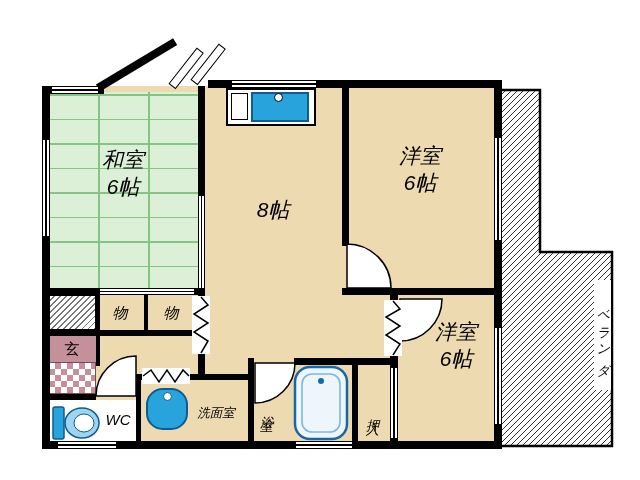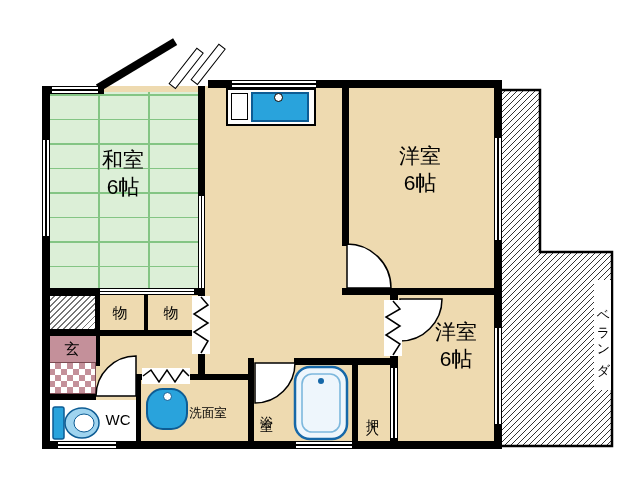--- a/index.html
+++ b/index.html
@@ -14,21 +14,21 @@
       repeating-linear-gradient(90deg, transparent 0 49px, #84c584 49px 50.5px);}
   .hatch{position:absolute;background:repeating-linear-gradient(135deg,#fff 0 3px,#777 3px 4.3px);
          border:1px solid #000;box-sizing:border-box;}
   .checker{position:absolute;background:repeating-conic-gradient(#c4909a 0 25%, #fff 0 50%);
            background-size:12px 12px;border:1px solid #7a4a52;box-sizing:border-box;}
   .genkan-solid{position:absolute;background:#c4909a;display:flex;align-items:center;justify-content:center;}
   .win-h{position:absolute;background:#fff;border-top:1.6px solid #000;border-bottom:1.6px solid #000;box-sizing:border-box;}
   .win-h::after{content:"";position:absolute;left:0;right:0;top:50%;margin-top:-0.8px;height:1.6px;background:#000;}
   .win-v{position:absolute;background:#fff;border-left:1.6px solid #000;border-right:1.6px solid #000;box-sizing:border-box;}
   .win-v::after{content:"";position:absolute;top:0;bottom:0;left:50%;margin-left:-0.8px;width:1.6px;background:#000;}
-  .label{position:absolute;color:#000;text-align:center;line-height:1.3;}
+  .label{position:absolute;color:#000;text-align:center;line-height:1.3;font-style:italic;}
   .label span{display:block;}
   .big{font-size:21px;}
   .mid{font-size:15px;}
   .small{font-size:13px;}
   .vlabel{writing-mode:vertical-rl;text-orientation:upright;letter-spacing:3px;}
   .leaf{position:absolute;width:46px;height:9px;background:#fff;border:1.6px solid #000;
         transform-origin:0 50%;box-sizing:border-box;}
   .counter{position:absolute;background:#fdfdfd;border:2px solid #000;box-sizing:border-box;}
   .sink{position:absolute;background:#29a3dc;border:2px solid #0d5c94;box-sizing:border-box;}
   .stove{position:absolute;background:#fff;border:1.5px solid #000;box-sizing:border-box;}
@@ -150,29 +150,30 @@
   </svg>
 
   <div class="leaf" style="left:172px;top:82px;transform:rotate(-52deg);"></div>
   <div class="leaf" style="left:194px;top:78px;transform:rotate(-52deg);"></div>
 
   <div class="label big" style="left:78px;top:146px;width:90px;">
     <span>和室</span>
     <span>6帖</span>
   </div>
   <div class="label big" style="left:232px;top:196px;width:82px;">
+    <span>8帖</span>
   </div>
   <div class="label big" style="left:376px;top:142px;width:88px;">
     <span>洋室</span>
     <span>6帖</span>
   </div>
   <div class="label big" style="left:418px;top:318px;width:76px;">
     <span>洋室</span>
     <span>6帖</span>
   </div>
   <div class="label mid" style="left:100px;top:303px;width:40px;">物</div>
   <div class="label mid" style="left:151px;top:303px;width:40px;">物</div>
   <div class="label mid" style="left:100px;top:410px;width:36px;">WC</div>
-  <div class="label" style="left:176px;top:405px;width:64px;font-size:12.5px;">洗面室</div>
+  <div class="label" style="left:184px;top:405px;width:64px;font-size:12.5px;">洗面室</div>
   <div class="label vlabel small" style="left:258px;top:380px;width:16px;height:56px;">浴室</div>
   <div class="label vlabel small" style="left:364px;top:382px;width:16px;height:60px;">押入</div>
 
 </div>
 
 </body></html>

